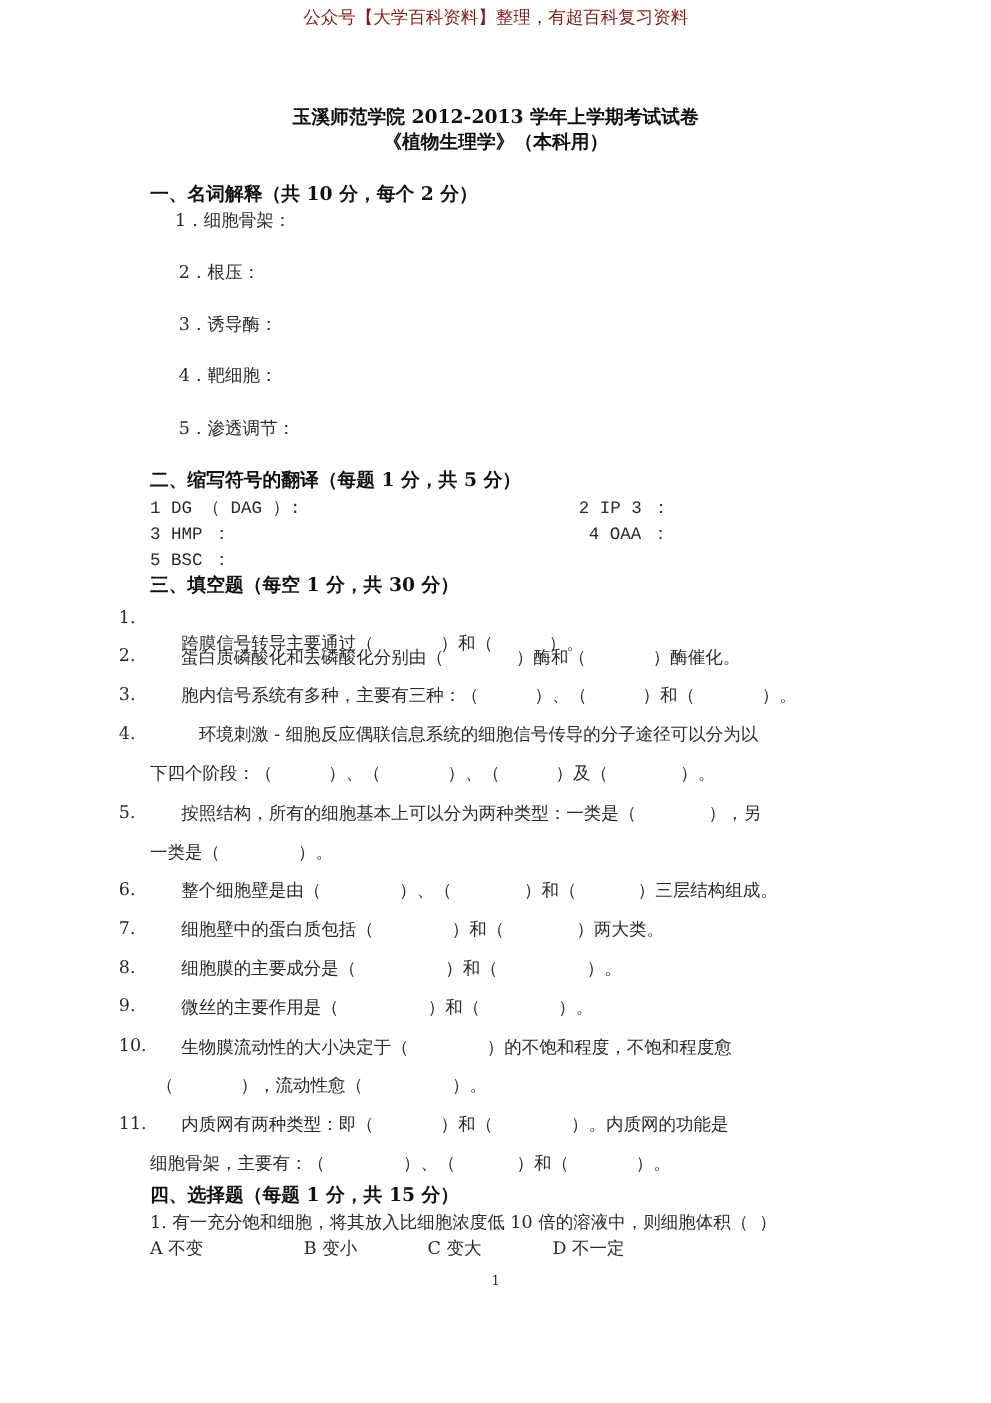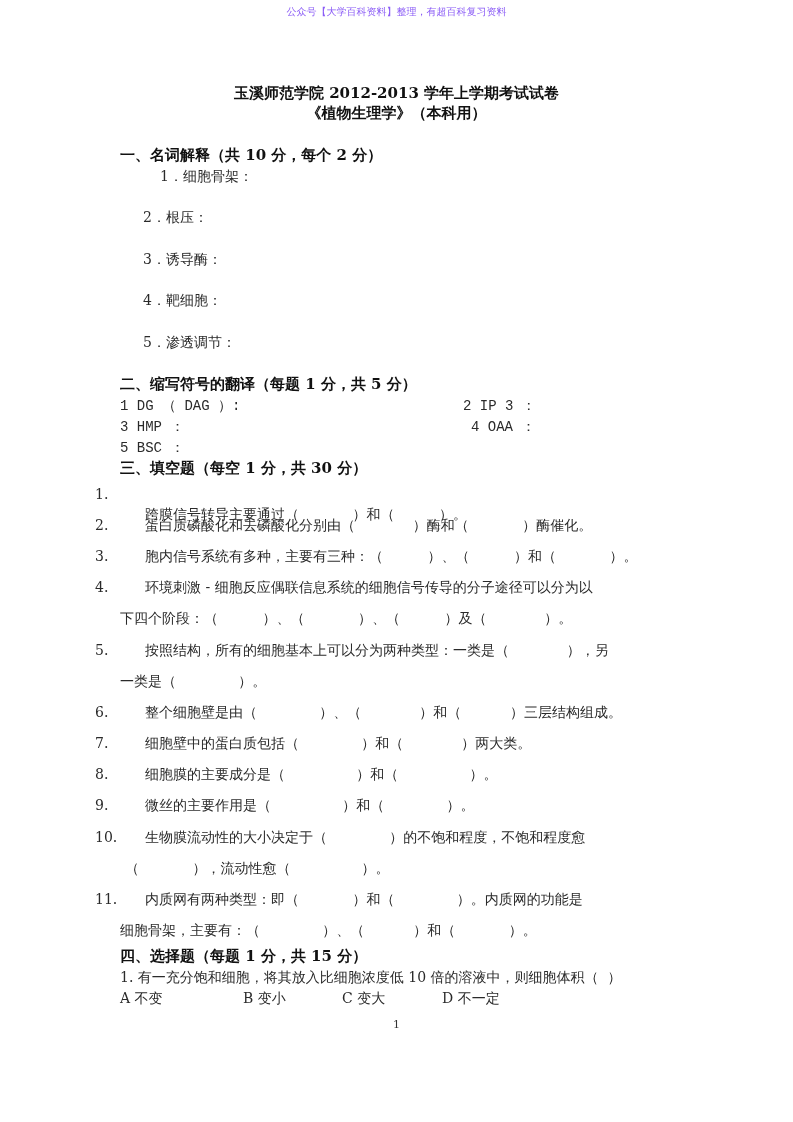--- a/index.html
+++ b/index.html
@@ -2,38 +2,38 @@
 <html><head>
 <meta charset="utf-8">
 <style>
   html, body { margin: 0; padding: 0; background: #ffffff; }
   body {
     width: 793px; height: 1122px; position: relative; overflow: hidden;
     font-family: "DejaVu Serif", "Liberation Serif", serif;
     color: #1a1a1a;
   }
   .abs { position: absolute; white-space: pre; }
-  .watermark { top: 5px; left: 0; width: 793px; text-align: center; font-size: 10px; color: #8b5cf6; }
+  .watermark { top: 5px; left: 0; width: 793px; text-align: center; font-size: 14px; color: #7f1d1d; }
   .title { left: 0; width: 793px; text-align: center; font-size: 15px; font-weight: bold; color: #111; }
   .sec { font-size: 15px; font-weight: bold; color: #111; }
   .item { font-size: 14px; color: #2a2a2a; }
   .mono { font-family: "Liberation Mono", "DejaVu Sans Mono", monospace; font-size: 14px; color: #2a2a2a; }
   .num { font-size: 14px; color: #2a2a2a; }
   .pageno { font-size: 11px; color: #333; }
 </style>
 </head>
 <body>
 
 <div class="abs watermark">公众号【大学百科资料】整理，有超百科复习资料</div>
 
 <div class="abs title" style="top:84px;">玉溪师范学院 2012-2013 学年上学期考试试卷</div>
 <div class="abs title" style="top:104px;">《植物生理学》（本科用）</div>
 
 <div class="abs sec" style="left:120px; top:146px;">一、名词解释（共 10 分，每个 2 分）</div>
-<div class="abs item" style="left:160px; top:168px;text-align:right;">1．细胞骨架：</div>
+<div class="abs item" style="left:140px; top:168px;text-align:right;">1．细胞骨架：</div>
 <div class="abs item" style="left:143px; top:209px;text-align:center;">2．根压：</div>
 <div class="abs item" style="left:143px; top:251px;">3．诱导酶：</div>
 <div class="abs item" style="left:143px; top:292px;">4．靶细胞：</div>
 <div class="abs item" style="left:143px; top:334px;">5．渗透调节：</div>
 
 <div class="abs sec" style="left:120px; top:375px;">二、缩写符号的翻译（每题 1 分，共 5 分）</div>
 <div class="abs mono" style="left:120px; top:397px;">1 DG （ DAG ）:</div>
 <div class="abs mono" style="left:463px; top:397px;">2 IP 3 ：</div>
 <div class="abs mono" style="left:120px; top:418px;">3 HMP ：</div>
 <div class="abs mono" style="left:471px; top:418px;">4 OAA ：</div>
@@ -44,21 +44,21 @@
 <div class="abs num" style="left:95px; top:486px;">1.</div>
 <div class="abs item" style="left:145px; top:486px;margin-top:20px;">跨膜信号转导主要通过（            ）和（          ）。</div>
 
 <div class="abs num" style="left:95px; top:517px;">2.</div>
 <div class="abs item" style="left:145px; top:517px;">蛋白质磷酸化和去磷酸化分别由（             ）酶和（            ）酶催化。</div>
 
 <div class="abs num" style="left:95px; top:548px;">3.</div>
 <div class="abs item" style="left:145px; top:548px;">胞内信号系统有多种，主要有三种：（          ）、（          ）和（            ）。</div>
 
 <div class="abs num" style="left:95px; top:579px;">4.</div>
-<div class="abs item" style="left:145px; top:579px;text-align:center;">环境刺激 - 细胞反应偶联信息系统的细胞信号传导的分子途径可以分为以</div>
+<div class="abs item" style="left:159px; top:579px;text-align:center;">环境刺激 - 细胞反应偶联信息系统的细胞信号传导的分子途径可以分为以</div>
 <div class="abs item" style="left:120px; top:610px;">下四个阶段：（          ）、（            ）、（          ）及（             ）。</div>
 
 <div class="abs num" style="left:95px; top:642px;">5.</div>
 <div class="abs item" style="left:145px; top:642px;">按照结构，所有的细胞基本上可以分为两种类型：一类是（             ），另</div>
 <div class="abs item" style="left:120px; top:673px;">一类是（              ）。</div>
 
 <div class="abs num" style="left:95px; top:704px;">6.</div>
 <div class="abs item" style="left:145px; top:704px;">整个细胞壁是由（              ）、（             ）和（           ）三层结构组成。</div>
 
 <div class="abs num" style="left:95px; top:735px;">7.</div>

